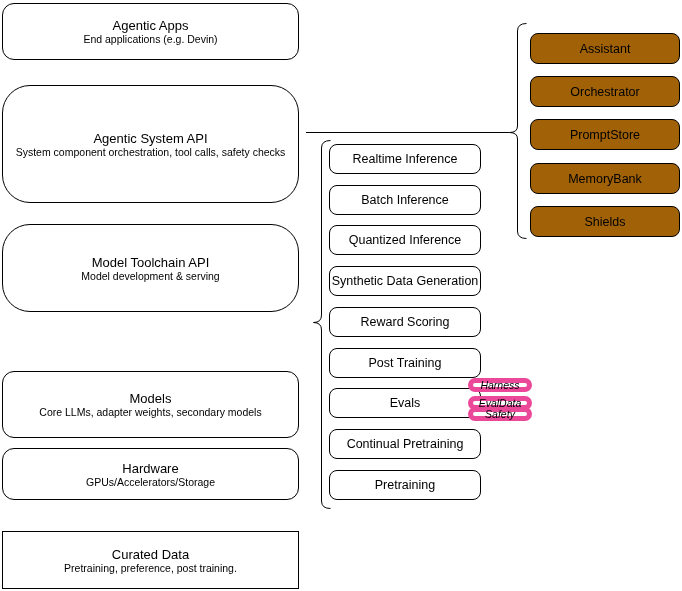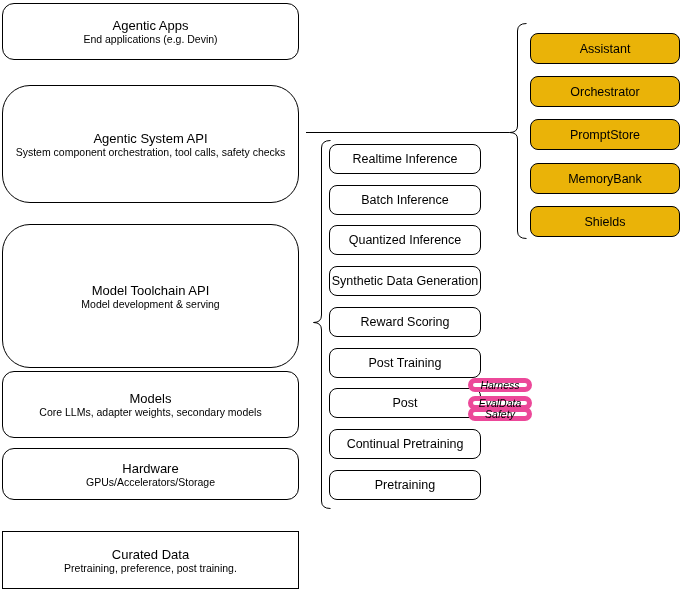--- a/index.html
+++ b/index.html
@@ -59,21 +59,21 @@
     font-size: 12.5px;
     z-index: 1;
   }
   .rbox {
     position: absolute;
     left: 530px;
     width: 150px;
     height: 31px;
     border: 1px solid #000000;
     border-radius: 8px;
-    background: #eab308;
+    background: #a16207;
     box-sizing: border-box;
     display: flex;
     align-items: center;
     justify-content: center;
     font-size: 12.5px;
     z-index: 1;
   }
   .pill {
     position: absolute;
     left: 468px;
@@ -103,21 +103,21 @@
   </svg>
 
   <div class="lbox" style="top:3px;height:57px;border-radius:12px">
     <div class="title">Agentic Apps</div>
     <div class="sub">End applications (e.g. Devin)</div>
   </div>
   <div class="lbox" style="top:85px;height:118px;border-radius:28px">
     <div class="title">Agentic System API</div>
     <div class="sub">System component orchestration, tool calls, safety checks</div>
   </div>
-  <div class="lbox" style="top:224px;height:144px;border-radius:28px">
+  <div class="lbox" style="top:224px;height:88px;border-radius:28px">
     <div class="title">Model Toolchain API</div>
     <div class="sub">Model development &amp; serving</div>
   </div>
   <div class="lbox" style="top:371px;height:67px;border-radius:12px">
     <div class="title">Models</div>
     <div class="sub">Core LLMs, adapter weights, secondary models</div>
   </div>
   <div class="lbox" style="top:448px;height:52px;border-radius:12px">
     <div class="title">Hardware</div>
     <div class="sub">GPUs/Accelerators/Storage</div>
@@ -126,21 +126,21 @@
     <div class="title">Curated Data</div>
     <div class="sub">Pretraining, preference, post training.</div>
   </div>
 
   <div class="mbox" style="top:144px">Realtime Inference</div>
   <div class="mbox" style="top:185px">Batch Inference</div>
   <div class="mbox" style="top:225px">Quantized Inference</div>
   <div class="mbox" style="top:266px">Synthetic Data Generation</div>
   <div class="mbox" style="top:307px">Reward Scoring</div>
   <div class="mbox" style="top:348px">Post Training</div>
-  <div class="mbox" style="top:388px">Post</div>
+  <div class="mbox" style="top:388px">Evals</div>
   <div class="mbox" style="top:429px">Continual Pretraining</div>
   <div class="mbox" style="top:470px">Pretraining</div>
 
   <div class="pill" style="top:378px">Harness</div>
   <div class="pill" style="top:396px">EvalData</div>
   <div class="pill" style="top:407px">Safety</div>
 
   <div class="rbox" style="top:33px">Assistant</div>
   <div class="rbox" style="top:76px">Orchestrator</div>
   <div class="rbox" style="top:119px">PromptStore</div>

